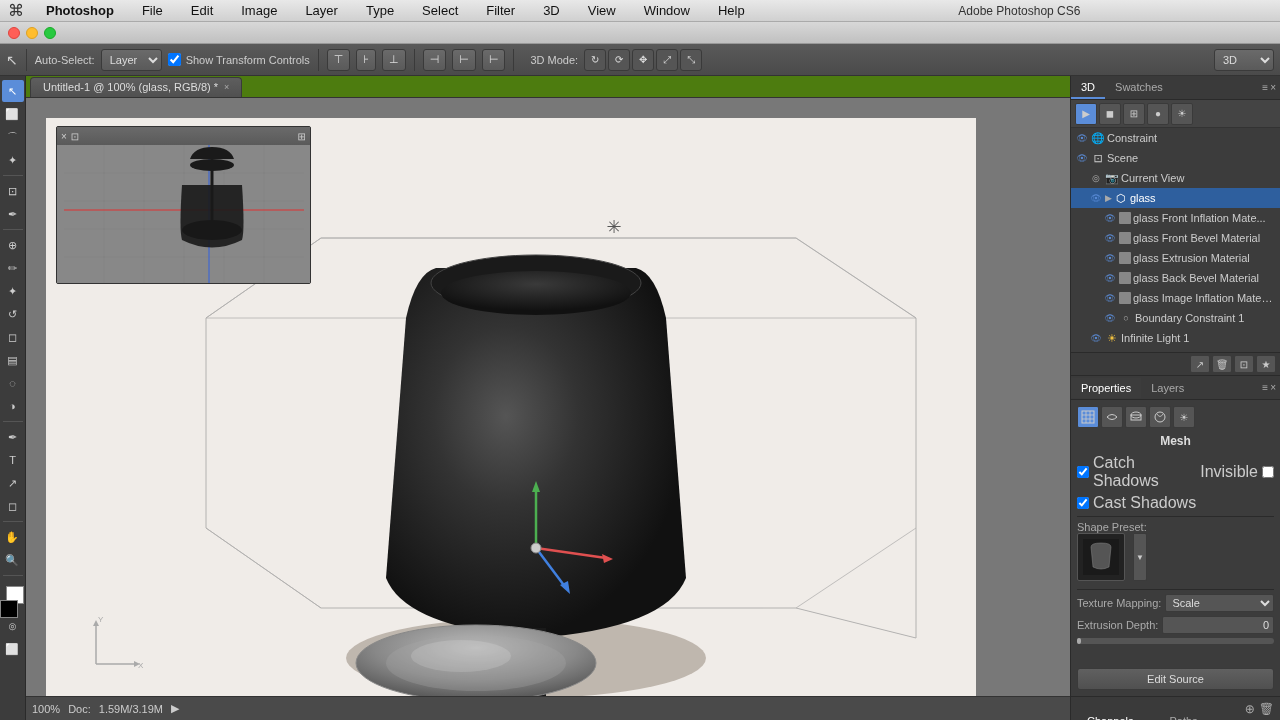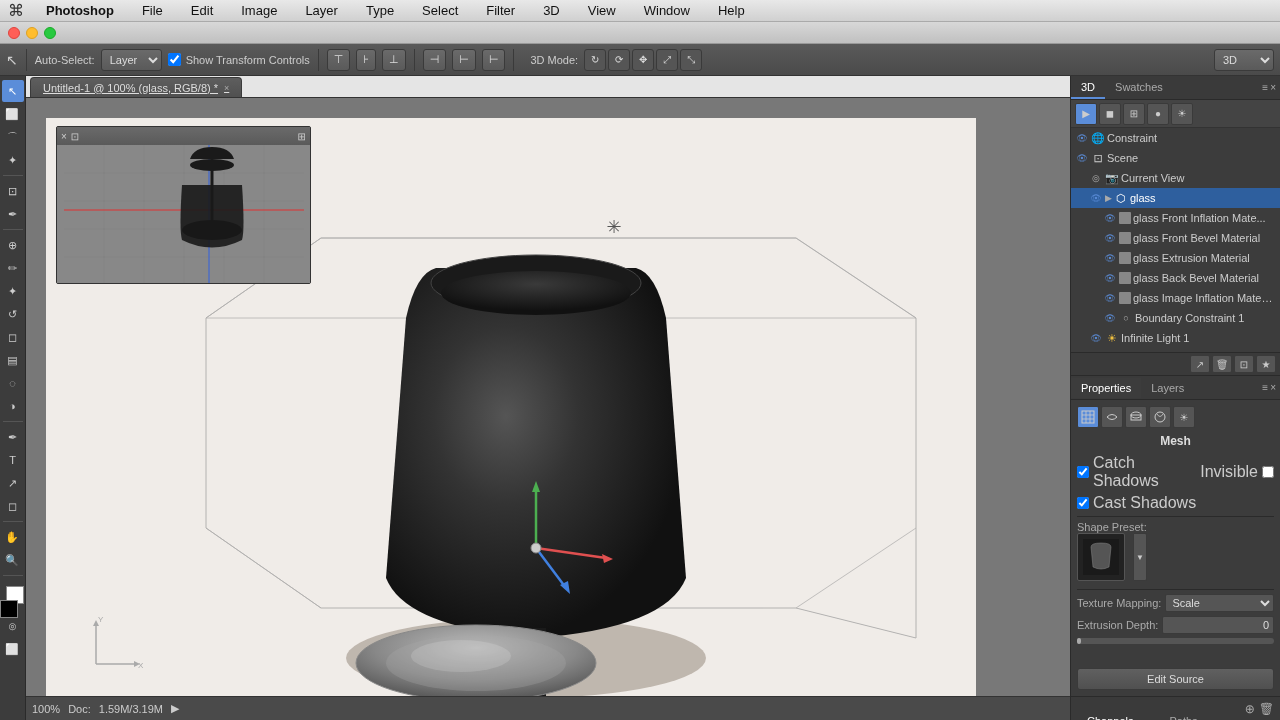--- a/index.html
+++ b/index.html
@@ -39,21 +39,21 @@
     .tool-btn { width: 22px; height: 22px; display: flex; align-items: center; justify-content: center; cursor: pointer; border-radius: 2px; font-size: 11px; color: #ccc; }
     .tool-btn:hover, .tool-btn.active { background: #5b8dd9; color: white; }
     .tool-separator { width: 20px; height: 1px; background: #555; margin: 3px 0; }
     .color-swatch { width: 18px; height: 18px; cursor: pointer; }
     .fg-swatch { background: #000; border: 1px solid #888; position: relative; left: -2px; top: -2px; }
     .bg-swatch { background: #fff; border: 1px solid #888; position: relative; left: 4px; top: 2px; }
     .color-swatches-container { width: 22px; height: 26px; position: relative; margin: 4px 0; }
 
     
     #canvas-area { flex: 1; display: flex; flex-direction: column; background: #646464; overflow: hidden; }
-    #tab-bar { height: 22px; background: #e5e5e5; display: flex; align-items: flex-end; padding: 0 4px; border-bottom: 1px solid #333; text-decoration: underline; }
+    #tab-bar { height: 22px; background: #4d7c0f; display: flex; align-items: center; padding: 0 4px; border-bottom: 1px solid #333; }
     #tab-bar .tab { background: linear-gradient(to bottom, #5e5e5e, #505050); border: 1px solid #3a3a3a; border-bottom: none; border-radius: 4px 4px 0 0; padding: 2px 12px; font-size: 11px; color: #ddd; cursor: pointer; display: flex; align-items: center; gap: 6px; height: 20px; }
     #tab-bar .tab .tab-close { font-size: 9px; color: #aaa; cursor: pointer; }
     #canvas-container { flex: 1; background: #787878; display: flex; align-items: flex-start; justify-content: flex-start; padding: 20px; position: relative; overflow: hidden; }
     #canvas { width: 930px; height: 588px; background: #f0ece8; position: relative; overflow: hidden; }
     .axis-helper { position: absolute; bottom: 30px; left: 40px; }
     .axis-svg { width: 60px; height: 60px; }
 
     
     #thumbnail { position: absolute; top: 28px; left: 30px; width: 255px; height: 158px; background: #555; border: 1px solid #333; border-radius: 2px; }
     #thumbnail-header { height: 18px; background: linear-gradient(to bottom, #6a6a6a, #5a5a5a); display: flex; align-items: center; justify-content: space-between; padding: 0 4px; font-size: 10px; color: #ccc; }
@@ -138,20 +138,21 @@
   <span class="menu-item">Edit</span>
   <span class="menu-item">Image</span>
   <span class="menu-item">Layer</span>
   <span class="menu-item">Type</span>
   <span class="menu-item">Select</span>
   <span class="menu-item">Filter</span>
   <span class="menu-item">3D</span>
   <span class="menu-item">View</span>
   <span class="menu-item">Window</span>
   <span class="menu-item">Help</span>
+  <span class="window-title">Adobe Photoshop CS6</span>
 </div>
 
 <div id="window-chrome">
   <div class="traffic-light tl-close"></div>
   <div class="traffic-light tl-min"></div>
   <div class="traffic-light tl-max"></div>
 </div>
 
 <div id="options-bar">
   <span style="font-size:14px; color:#ccc;">↖</span>

